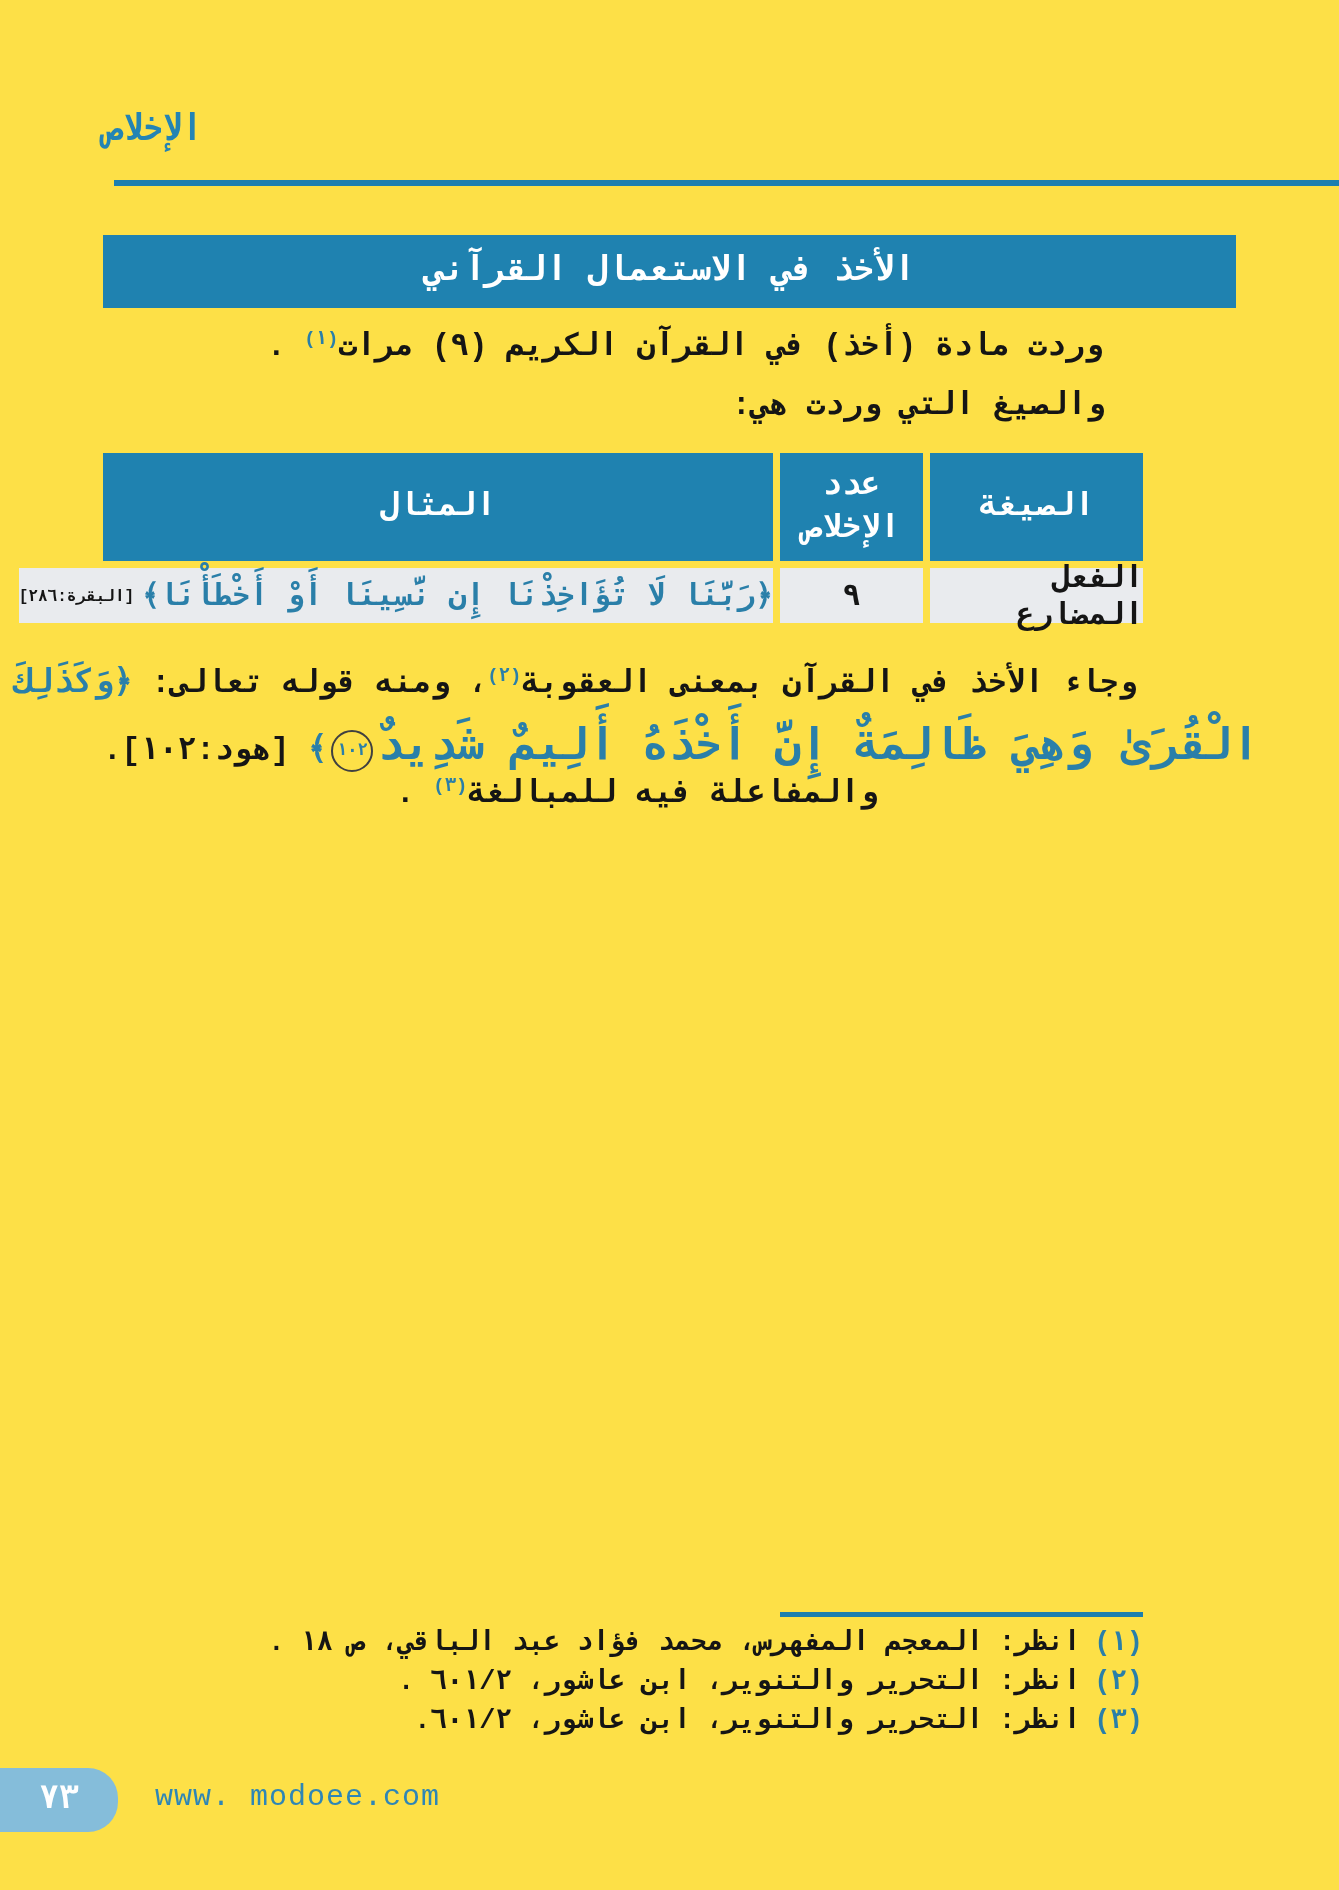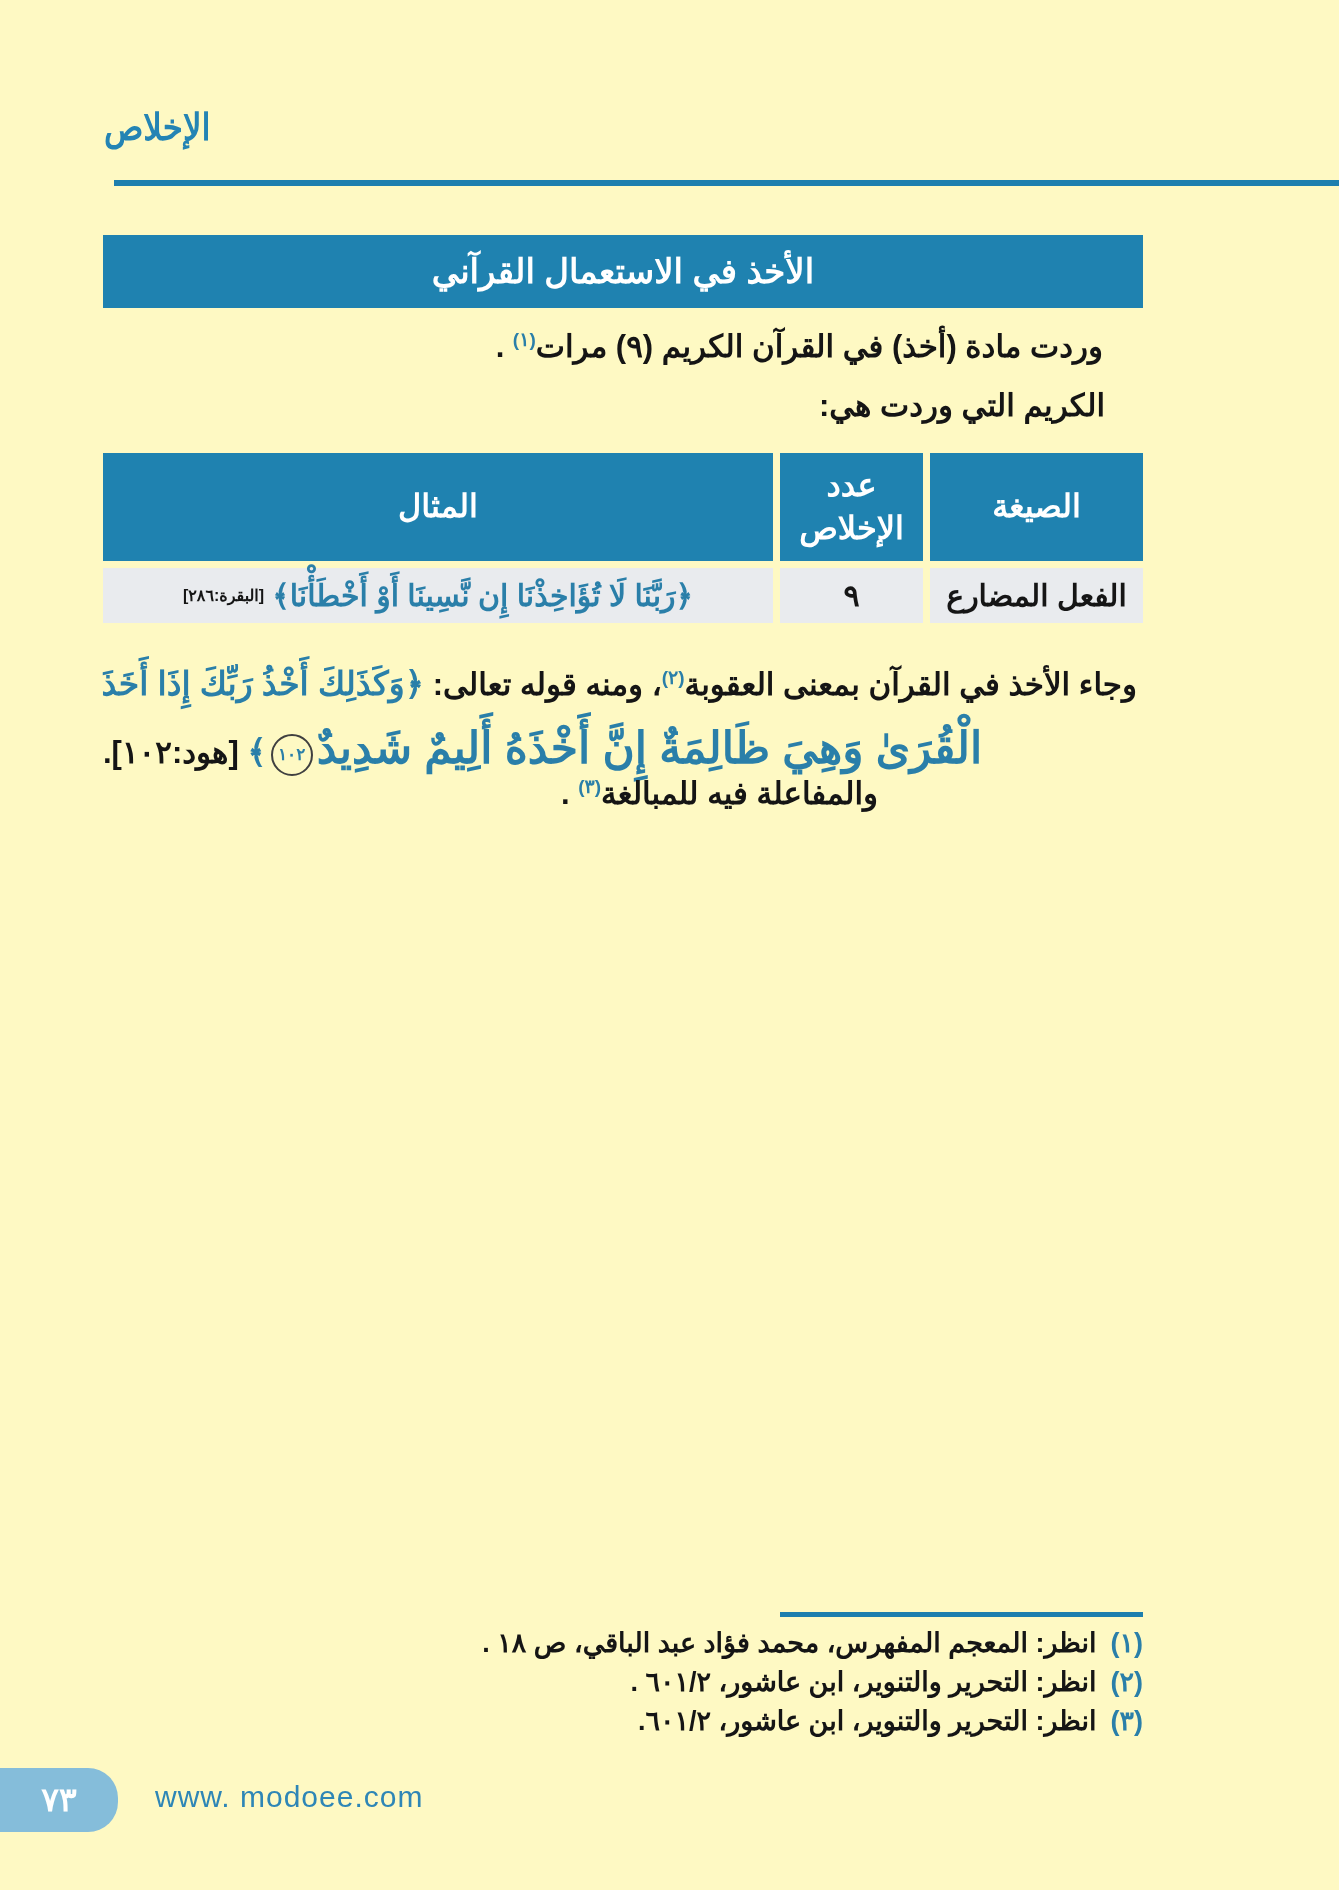--- a/index.html
+++ b/index.html
@@ -1,37 +1,37 @@
 <!DOCTYPE html>
 <html lang="ar"><head>
 <meta charset="utf-8">
 <style>
   html,body{margin:0;padding:0;background:#ffffff;}
   .page{
     position:relative;
     width:1339px;height:1890px;
-    background:#fef9c3;
-    font-family:Liberation Sans, sans-serif;
+    background:#fde047;
+    font-family:Liberation Mono, monospace;
     overflow:hidden;
   }
   .abs{position:absolute;white-space:nowrap;}
   
   .hdr-title{
     left:104px;top:106px;
     font-size:37px;font-weight:bold;
     color:#2484b4;
     transform:scaleX(.88);transform-origin:left;
   }
   .hdr-rule{
     position:absolute;left:114px;right:0;top:180px;height:6px;
     background:#1d7fae;
   }
   
   .banner{
-    position:absolute;left:103px;top:235px;width:1040px;height:73px;
+    position:absolute;left:103px;top:235px;width:1133px;height:73px;
     background:#1f82b0;
     color:#ffffff;text-align:center;line-height:73px;
     font-size:34px;font-weight:bold;
   }
   
   .body-line{
     direction:rtl;font-size:31px;font-weight:bold;color:#151515;
     line-height:1.45;
   }
   .sup{
@@ -101,21 +101,21 @@
   <div class="hdr-rule"></div>
 
   <div class="banner">
     <span>الأخذ في الاستعمال القرآني</span>
   </div>
 
   <div class="abs body-line" style="right:236px;top:325px;">
     <span>وردت مادة (أخذ) في القرآن الكريم (٩) مرات</span><span class="sup">(١)</span><span> .</span>
   </div>
   <div class="abs body-line" style="right:234px;top:384px;">
-    <span>الكريم التي وردت هي:</span>
+    <span>والصيغ التي وردت هي:</span>
   </div>
 
   <div class="tbl">
     <div class="t-row t-head">
       <div class="cell col-form">الصيغة</div>
       <div class="cell col-count">عدد الإخلاص</div>
       <div class="cell col-example">المثال</div>
     </div>
     <div class="t-row t-body">
       <div class="cell col-form">الفعل المضارع</div>

